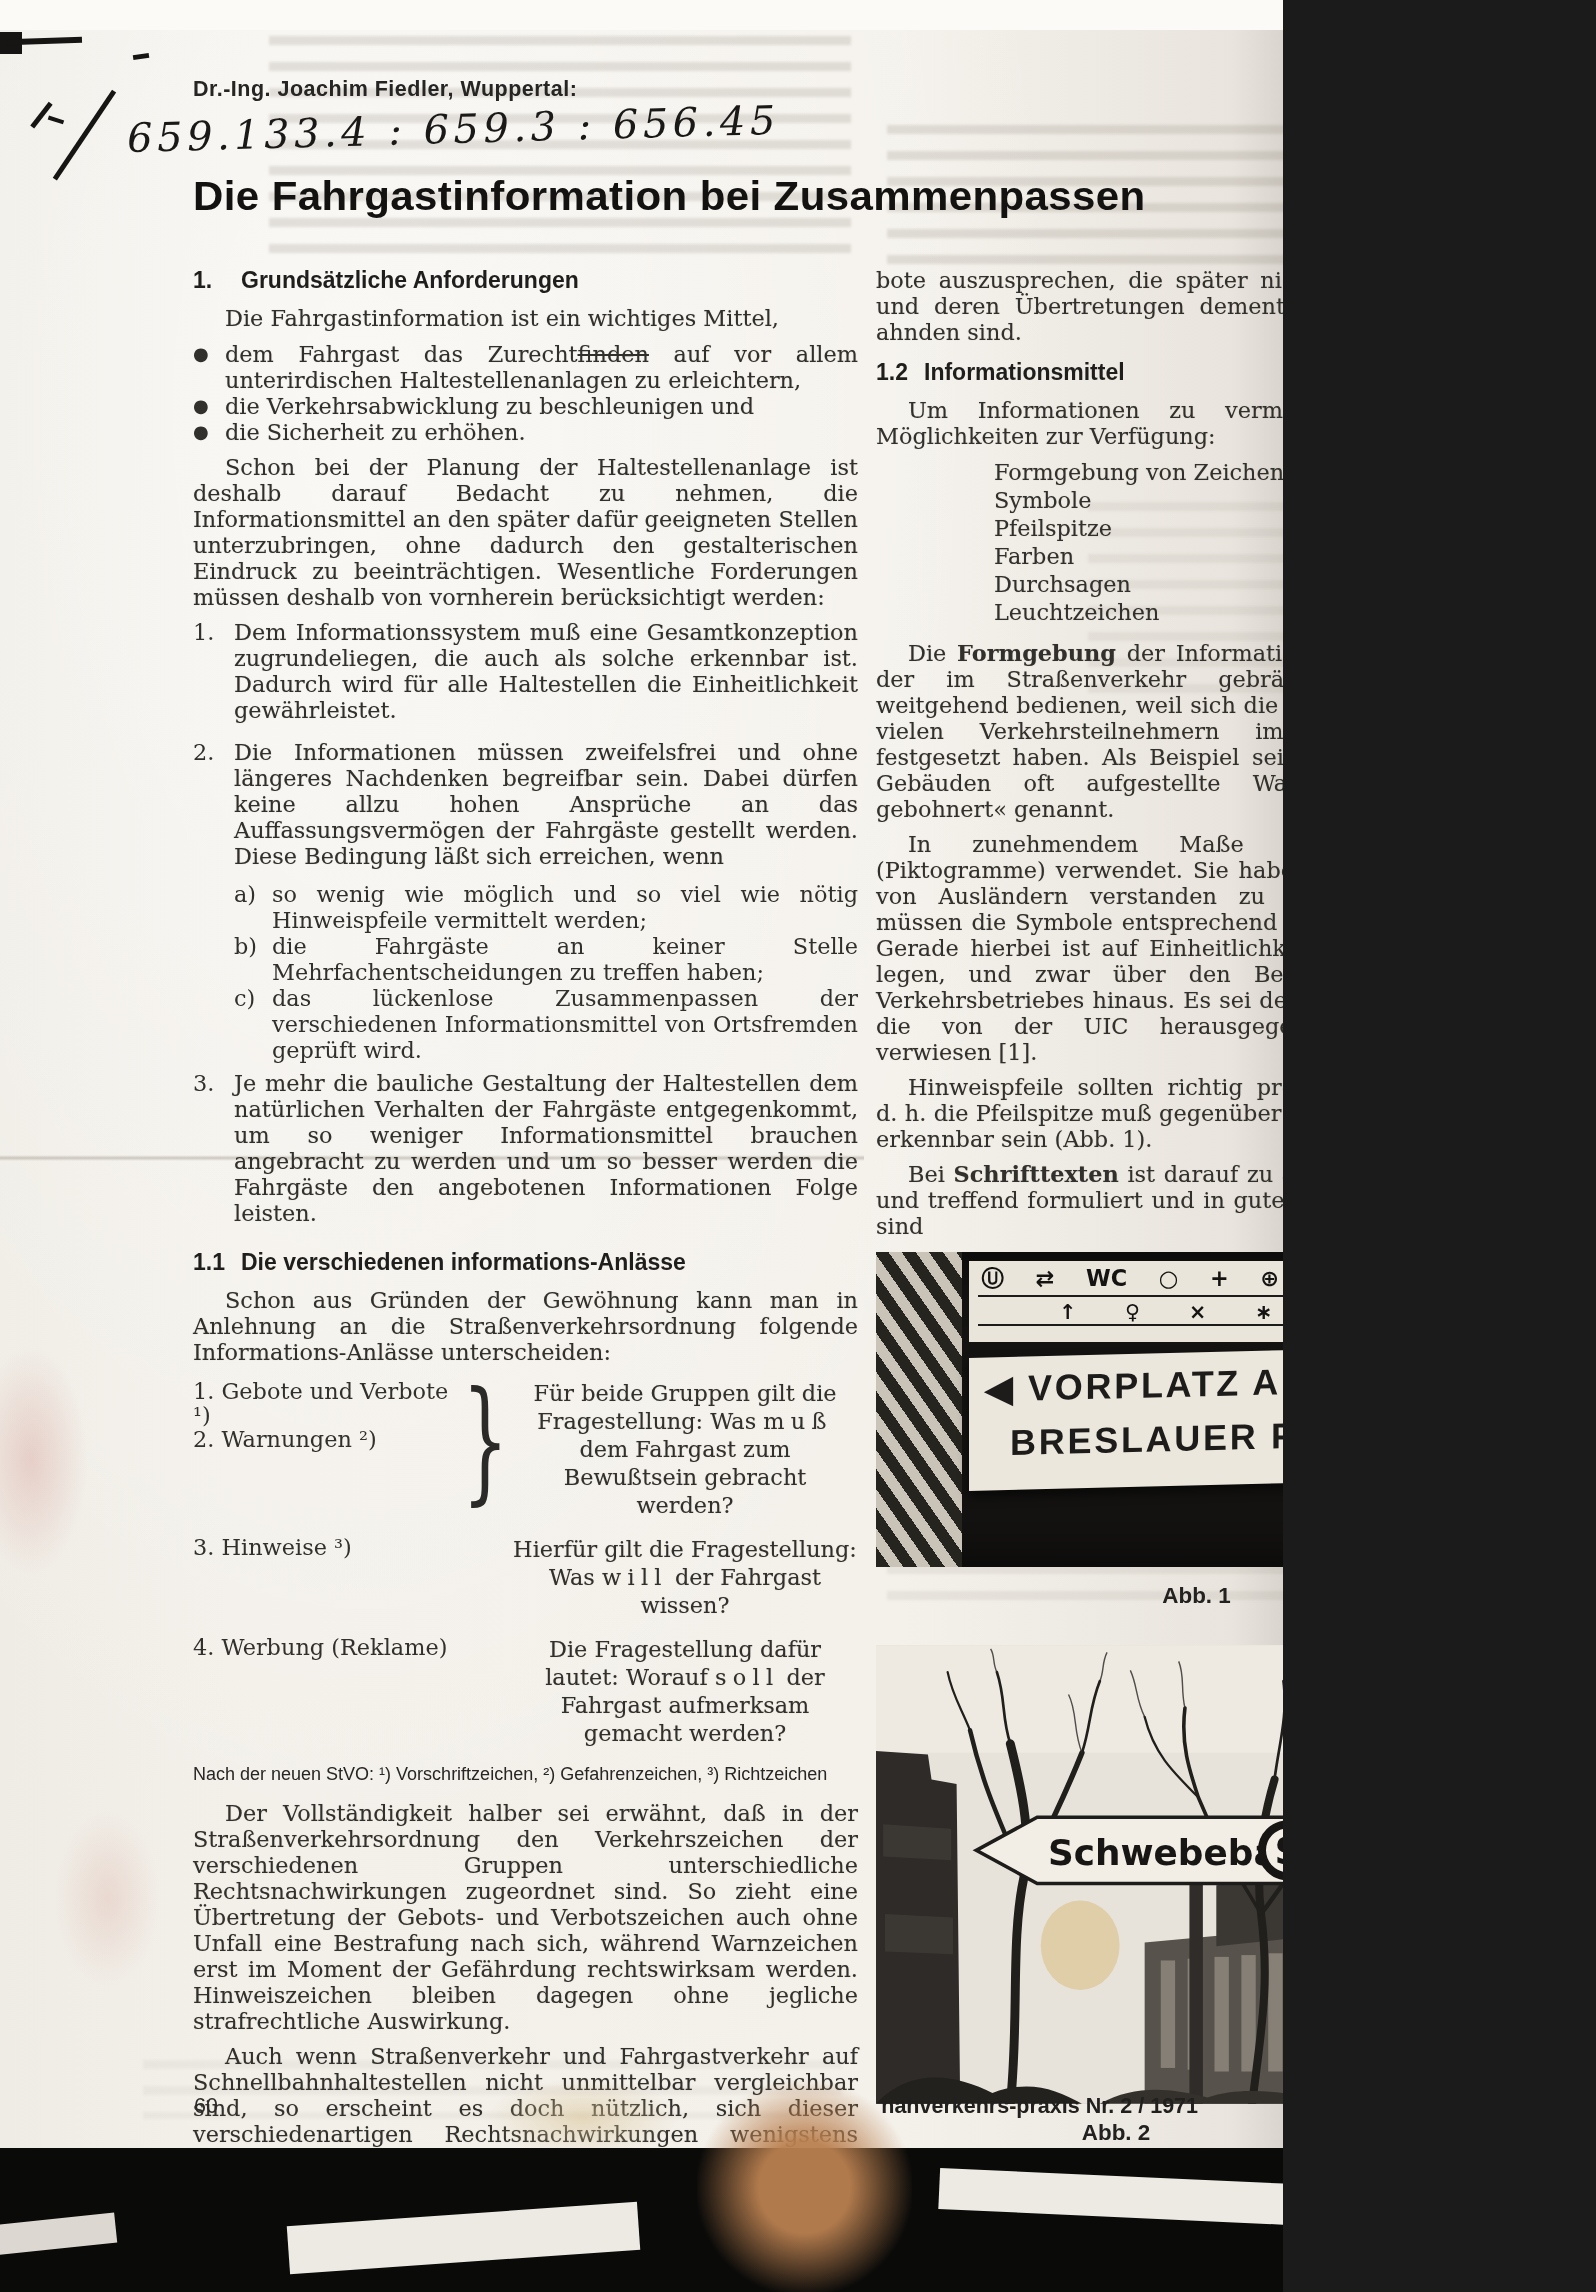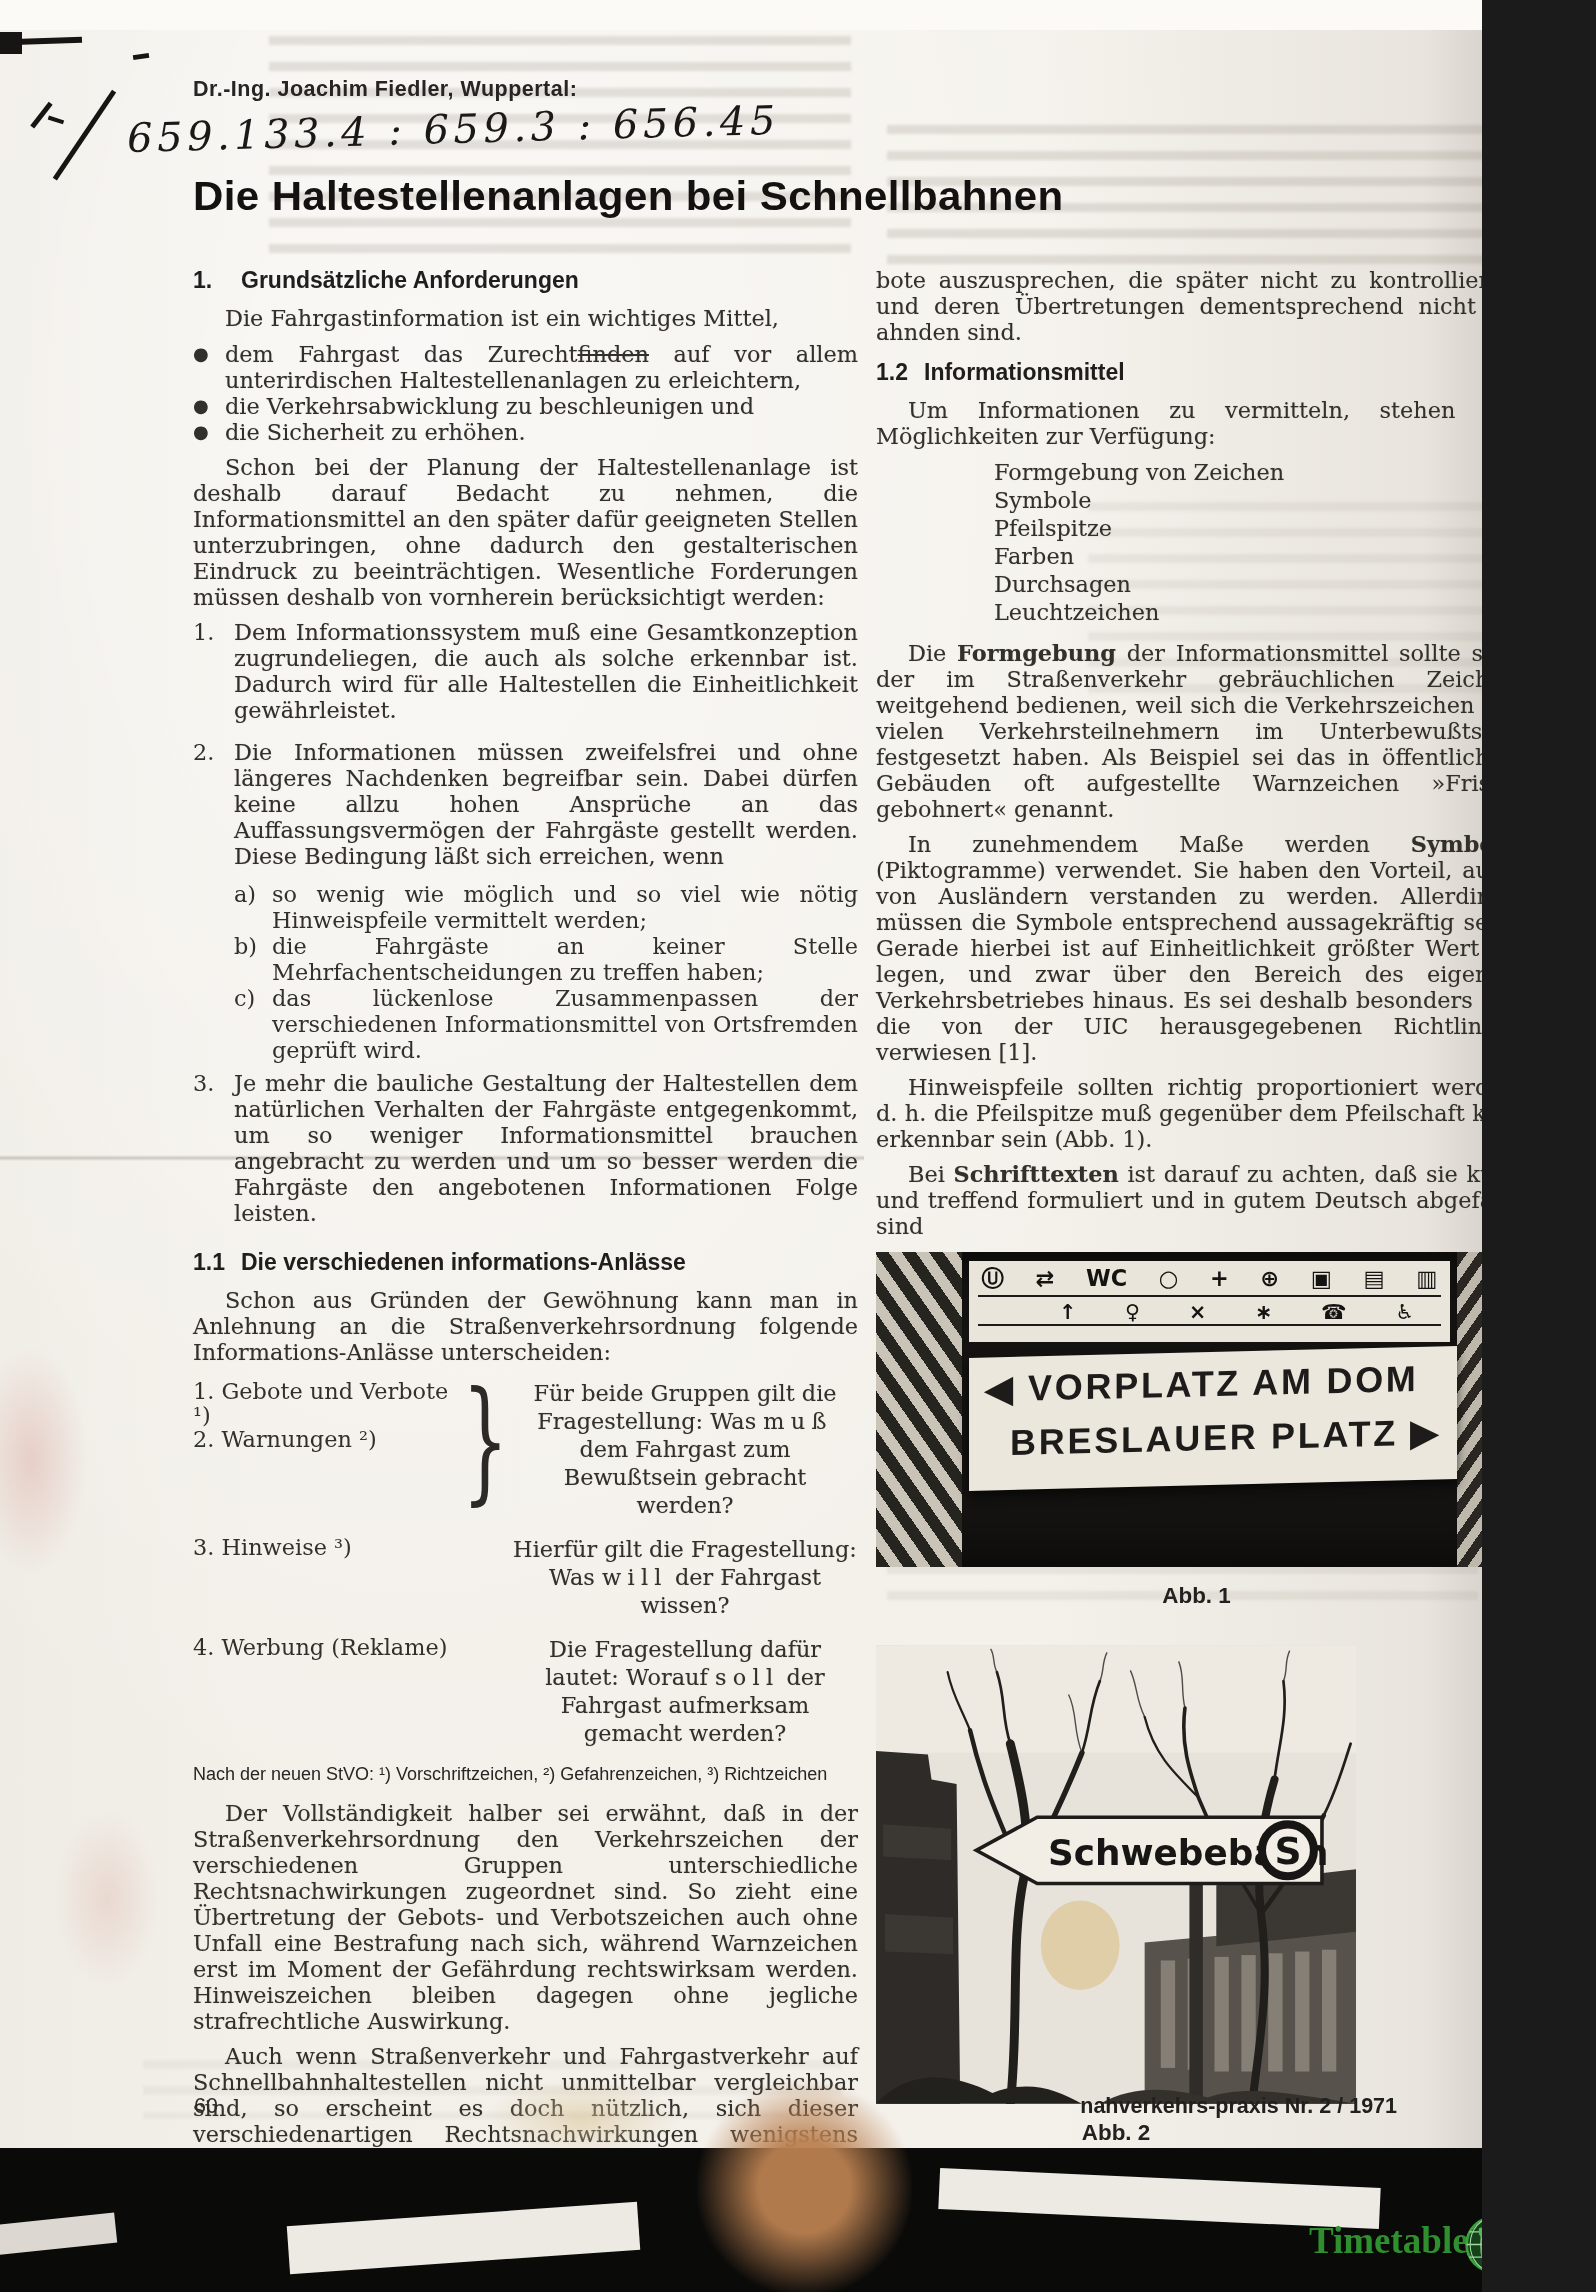--- a/index.html
+++ b/index.html
@@ -1,16 +1,16 @@
 <!DOCTYPE html>
 <html style="font-size:14.3px"><head>
 <meta charset="utf-8">
 <style>
   html,body{margin:0;padding:0;background:#1b1b1b;}
-  .canvas{position:relative;width:1482px;height:2293px;overflow:hidden;
+  .canvas{position:relative;width:1283px;height:2293px;overflow:hidden;
           font-family:"DejaVu Serif",serif;color:#32302c;}
   .paper{position:absolute;inset:0;background:
     radial-gradient(ellipse at 28% 18%, rgba(255,255,255,.55), rgba(255,255,255,0) 55%),
     linear-gradient(90deg, #efece5 0%, #f3f0ea 18%, #f4f1eb 70%, #e9e5de 96%, #d9d5ce 100%),
     #f2efe8;}
   .top-strip{position:absolute;left:0;top:0;width:1560px;height:30px;background:#fbfaf7;}
   
   .edge-pale{position:absolute;top:0;bottom:0;left:1521px;width:39px;
     background:linear-gradient(90deg, rgba(60,50,40,.18), rgba(60,50,40,0) 35%, #e4e0d9 75%, #cfcbc4);}
   .edge-black{position:absolute;top:0;bottom:0;left:1560px;width:28px;background:#0e0d0c;}
@@ -138,21 +138,21 @@
   <div class="mark" style="left:39px;top:100px;width:4.5px;height:30px;transform:rotate(38deg);"></div>
   <div class="mark" style="left:48px;top:118px;width:16px;height:3.6px;transform:rotate(18deg);"></div>
   <div class="mark" style="left:82px;top:82px;width:4.5px;height:106px;transform:rotate(34deg);"></div>
 
   <div class="stain-pink1"></div>
   <div class="stain-pink2"></div>
   <div class="crease-h"></div>
 
   <div class="author">Dr.-Ing. Joachim Fiedler, Wuppertal:</div>
   <div class="udc">659.133.4 : 659.3 : 656.45</div>
-  <div class="title">Die Haltestellenanlagen bei Schnellbahnen</div>
+  <div class="title">Die Fahrgastinformation bei Zusammenpassen</div>
 
   <div class="col col-left">
     <div class="h" style="margin-top:0;">
       <span class="hn">1.</span>
       <span>Grundsätzliche Anforderungen</span>
     </div>
     <p class="ind" style="margin-bottom:10px;">Die Fahrgastinformation ist ein wichtiges Mittel,</p>
 
     <div class="blt">
       <span class="bm">●</span>

